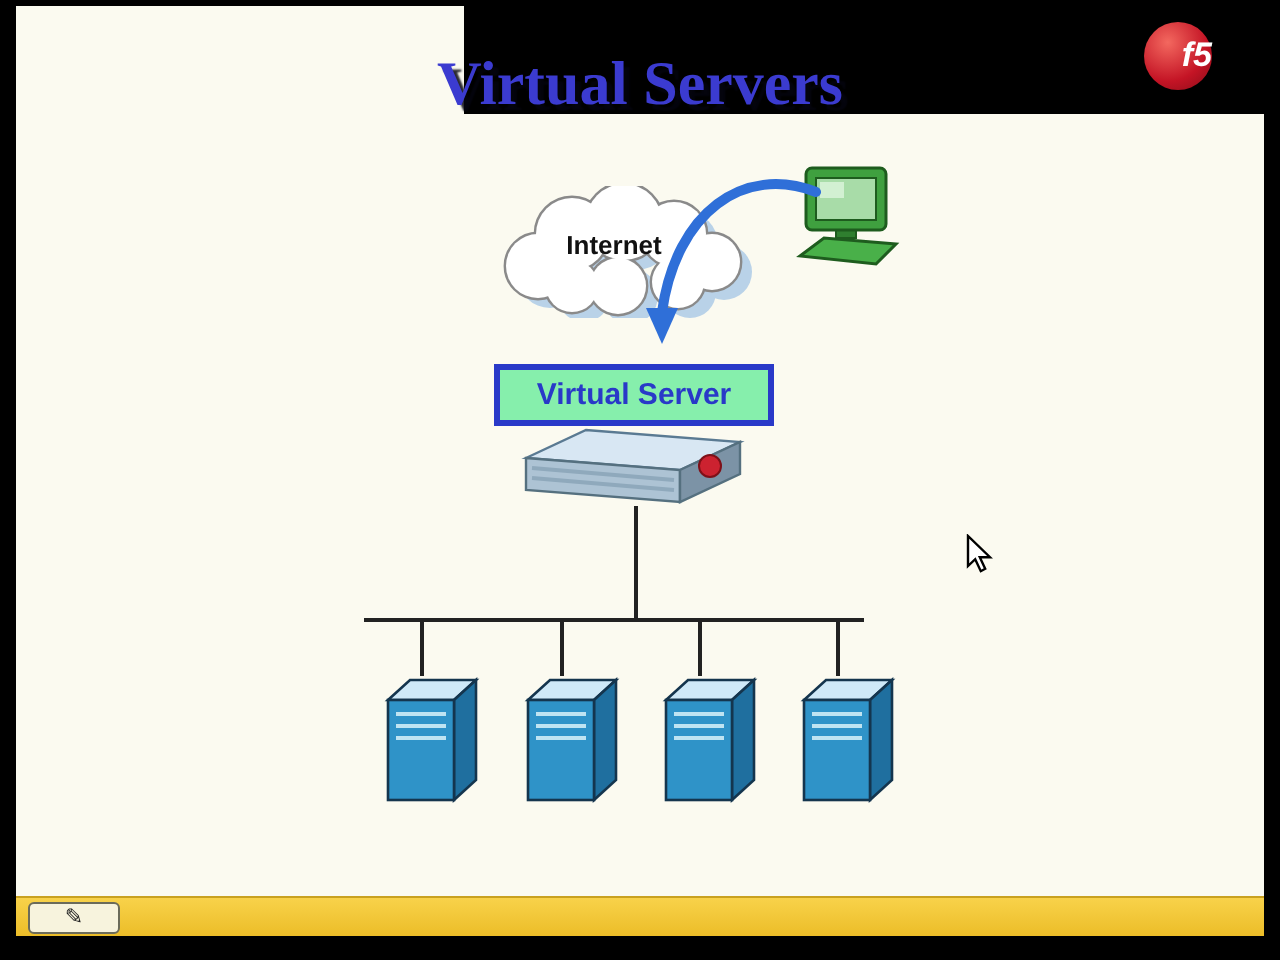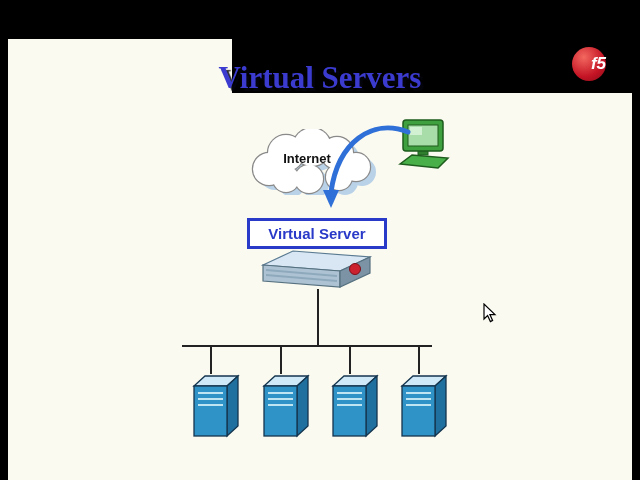--- a/index.html
+++ b/index.html
@@ -3,21 +3,21 @@
 <meta charset="utf-8">
 <style>
   html,body { margin:0; padding:0; }
   body {
     width:640px; height:480px;
     background:#000;
     position:relative;
     overflow:hidden;
     font-family:"Liberation Sans", sans-serif;
   }
-  .abs { position:absolute;margin-top:36px; }
+  .abs { position:absolute; }
 
   
   .slide-top-left { left:8px; top:3px; width:224px; height:54px; background:#fbfaf0; }
   .slide-main     { left:8px; top:57px; width:624px; height:391px; background:#fbfaf0; }
 
   
   .slide-title {
     left:203px; top:24px; width:234px;
     text-align:center;
     font-family:"Liberation Serif", serif;
@@ -48,21 +48,21 @@
   
   .client-pc { left:396px; top:82px; width:54px; height:56px; }
 
   
   .flow-arrow { left:300px; top:84px; width:132px; height:102px; }
 
   
   .vs-box {
     left:247px; top:182px; width:134px; height:25px;
     border:3px solid #2939c8;
-    background:#ffffff;
+    background:#86efac;
     color:#2939c8; font-weight:bold; font-size:15px;
     display:flex; align-items:center; justify-content:center;
   }
 
   
   .appliance { left:255px; top:211px; width:122px; height:48px; }
 
   
   .net-line { background:#222; }
   .v-trunk { left:317px; top:253px; width:2px;  height:57px; }

